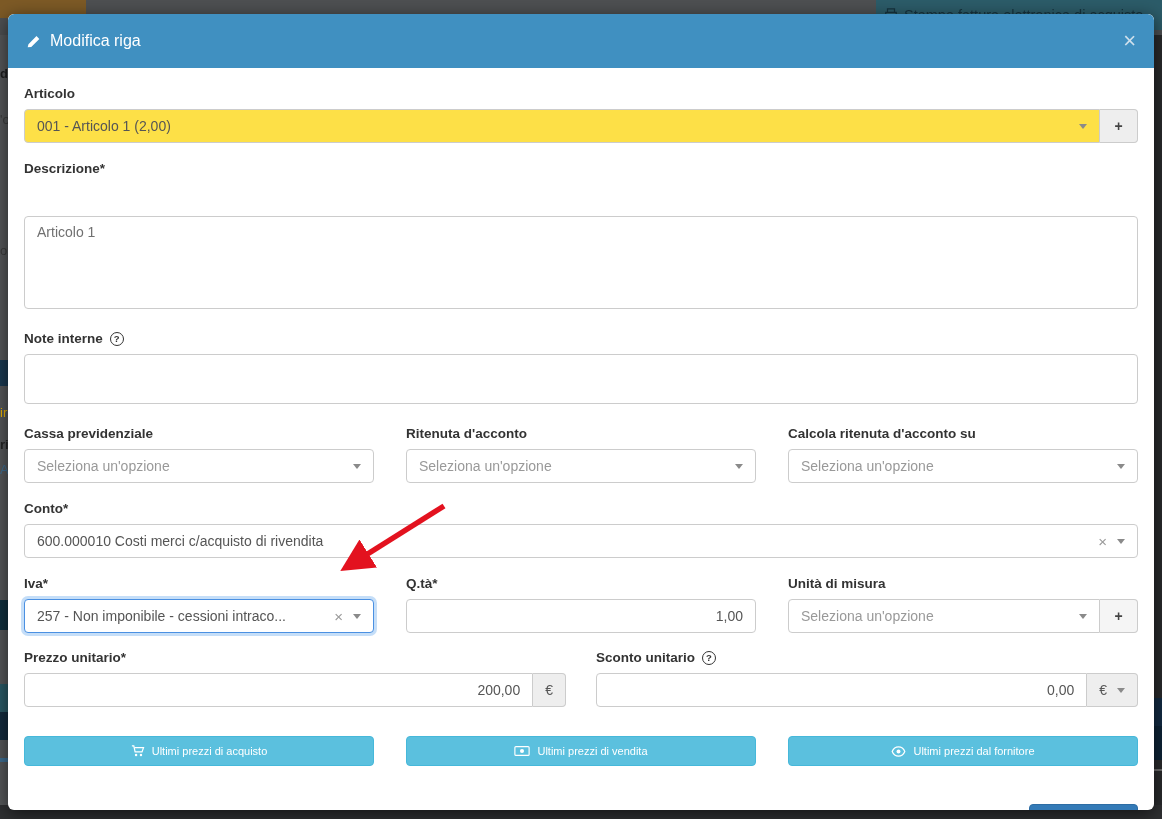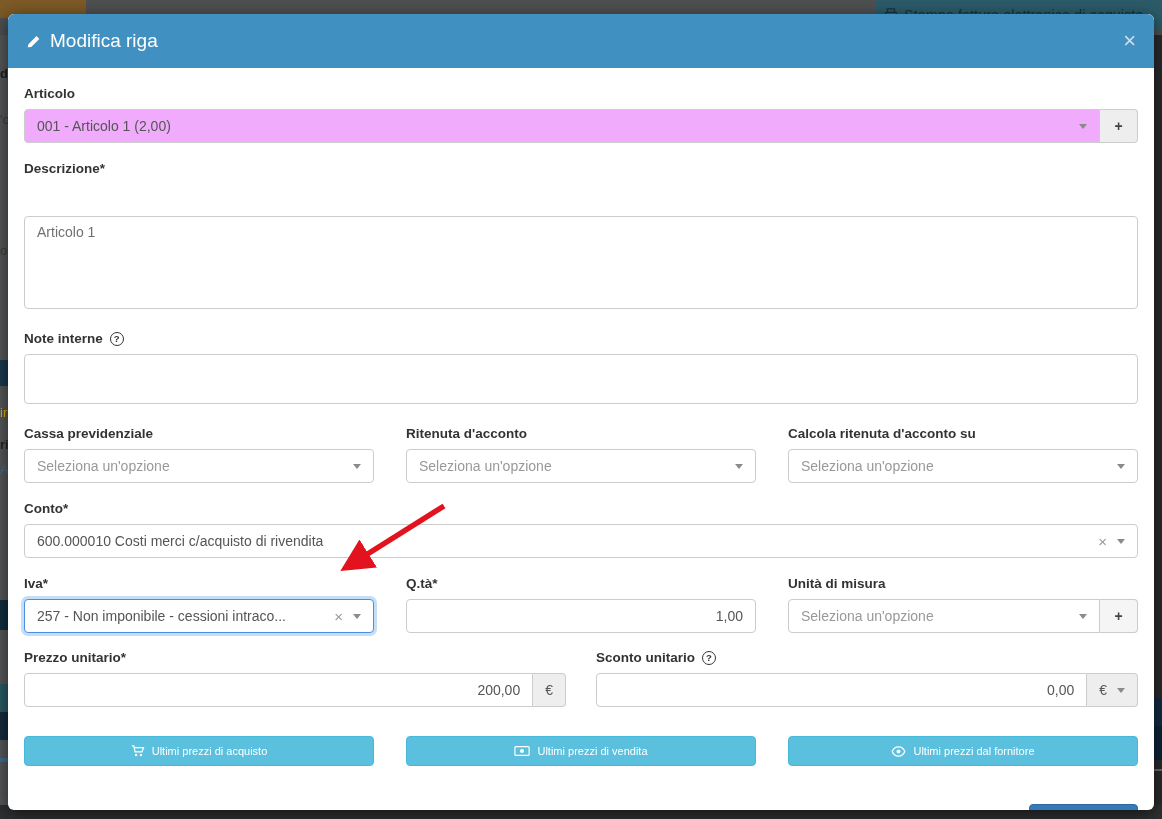--- a/index.html
+++ b/index.html
@@ -13,40 +13,40 @@
   .bd-print { position:absolute; left:876px; top:0; width:286px; height:30px; background:#2c5c69; color:#16333e; font-size:14.5px; display:flex; align-items:center; gap:6px; padding:0 8px; white-space:nowrap; overflow:hidden; }
   .bd-leftstrip { position:absolute; left:0; top:35px; width:9px; height:784px; background:#56585a; }
   .bd-frag { position:absolute; font-size:13px; overflow:hidden; width:9px; white-space:nowrap; }
   .bd-bar { position:absolute; left:0; width:9px; }
   .bd-rightstrip { position:absolute; right:0; top:35px; width:8px; height:784px; background:#2a2b2d; }
   .bd-bottom { position:absolute; left:0; top:805px; width:1162px; height:14px; background:#2f3032; }
 
   
   .modal { position:absolute; left:8px; top:14px; width:1146px; height:796px; background:#fff; border-radius:6px; box-shadow:0 4px 18px rgba(0,0,0,.6); overflow:hidden; }
   .modal-header { height:54px; background:#4090c1; color:#fff; display:flex; align-items:center; padding:0 18px; border-radius:6px 6px 0 0; }
-  .modal-title { font-size:19px; font-weight:400; display:flex; align-items:center; gap:9px; }
+  .modal-title { font-size:16px; font-weight:400; display:flex; align-items:center; gap:9px; }
   .modal-close { margin-left:auto; background:none; border:none; color:#cfe0ec; font-size:22px; line-height:1; cursor:pointer; padding:0; }
   .modal-body { padding:18px 16px 12px 16px; }
 
   .form-group { margin-bottom:18px; } .mb17 { margin-bottom:17px; } .mb29 { margin-bottom:29px; }
   label { display:block; font-size:13.5px; font-weight:700; color:#333; margin-bottom:7px; line-height:16px; }
   .lbl-inline { display:flex; align-items:center; gap:7px; }
 
   .row3 { display:flex; gap:32px; }
   .row3 > div { flex:1 1 0; min-width:0; }
   .row2 { display:flex; gap:30px; }
   .row2 > div { flex:1 1 0; min-width:0; }
 
   .ctrl { height:34px; width:100%; border:1px solid #ccc; border-radius:4px; background:#fff; font-size:14px; color:#555; padding:6px 12px; font-family:"Liberation Sans", sans-serif; }
   .sel { display:flex; align-items:center; cursor:pointer; }
   .sel .sel-text { flex:1 1 auto; overflow:hidden; white-space:nowrap; text-overflow:ellipsis; }
   .placeholder { color:#999; }
   .sel-caret { width:0; height:0; border-left:4px solid transparent; border-right:4px solid transparent; border-top:5px solid #8a8a8a; margin-left:10px; flex:0 0 auto; }
   .sel-clear { color:#999; font-size:15px; line-height:1; margin-left:8px; flex:0 0 auto; cursor:pointer; }
-  .disabled { background:#f0abfc; cursor:default; }
+  .disabled { background:#fde047; cursor:default; }
   .focused { border:1px solid #4a90e2; box-shadow:0 0 0 3px rgba(90,160,235,.35); }
 
   .igroup { display:flex; width:100%; }
   .igroup .ctrl { border-radius:4px 0 0 4px; }
   .iaddon { flex:0 0 auto; display:flex; align-items:center; justify-content:center; border:1px solid #ccc; border-left:none; background:#eee; color:#555; font-size:14px; border-radius:0 4px 4px 0; padding:0 12px; height:34px; }
   .iaddon-btn { min-width:38px; font-weight:700; color:#444; cursor:pointer; }
   .iaddon-light { background:#f5f5f5; }
   textarea.ctrl { resize:none; padding-top:7px; color:#707070; }
   .ta-desc { height:93px;margin-top:32px; }
   .ta-note { height:50px; }

